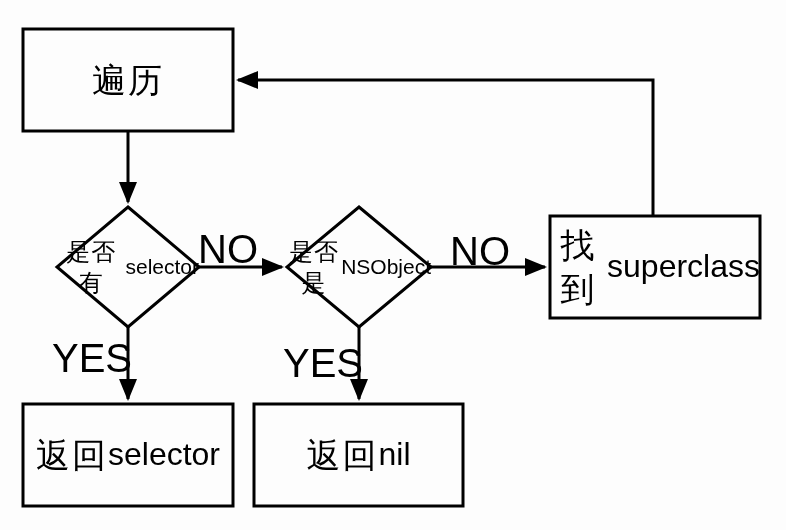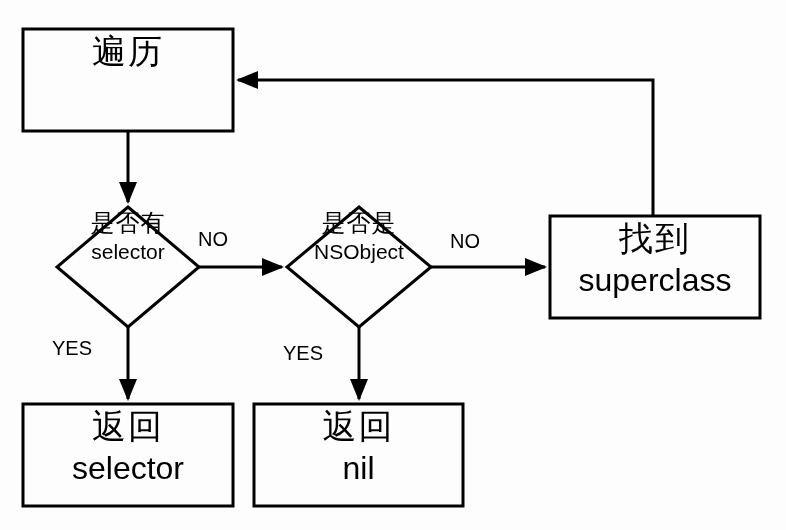--- a/index.html
+++ b/index.html
@@ -29,33 +29,34 @@
     stroke-width: 3;
   }
   .edge {
     fill: none;
     stroke: #000000;
     stroke-width: 3;
   }
   .node-label {
     position: absolute;
     display: flex;
-    flex-direction: column;
+    flex-direction: row;
     align-items: center;
+    justify-content: center;
     text-align: center;
     line-height: 1.3;
     pointer-events: none;
   }
   .box-line1 { font-size: 34px; letter-spacing: 2px; }
   .box-line2 { font-size: 32px; letter-spacing: 0; }
   .diamond-line1 { font-size: 24px; letter-spacing: 1px; }
   .diamond-line2 { font-size: 21px; }
   .edge-label {
     position: absolute;
-    font-size: 20px;
+    font-size: 40px;
     line-height: 1;
     text-align: left;
     pointer-events: none;
   }
 </style>
 </head>
 <body>
 
 <div class="canvas">
 

